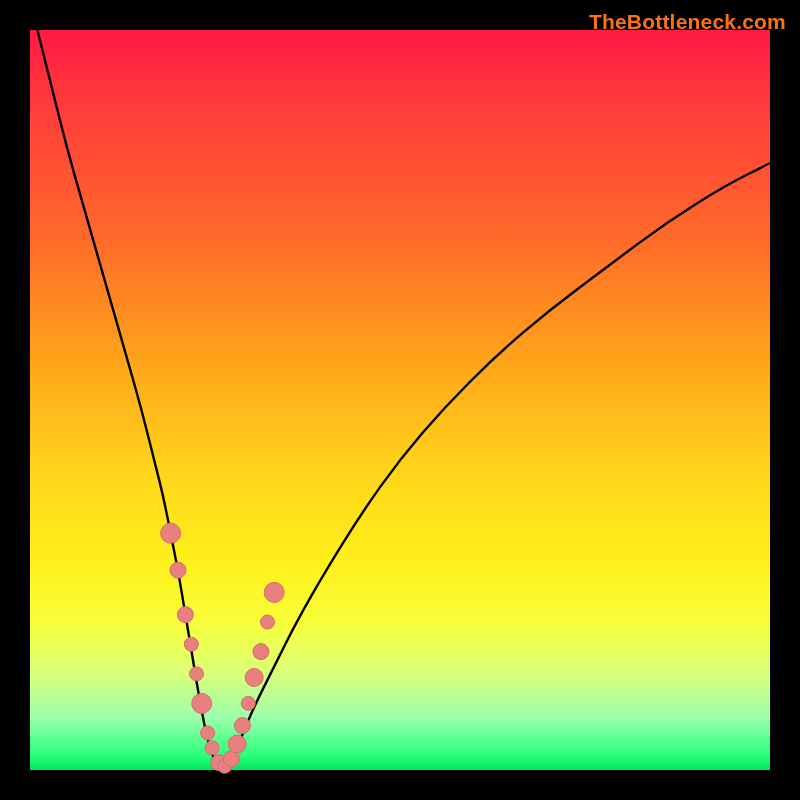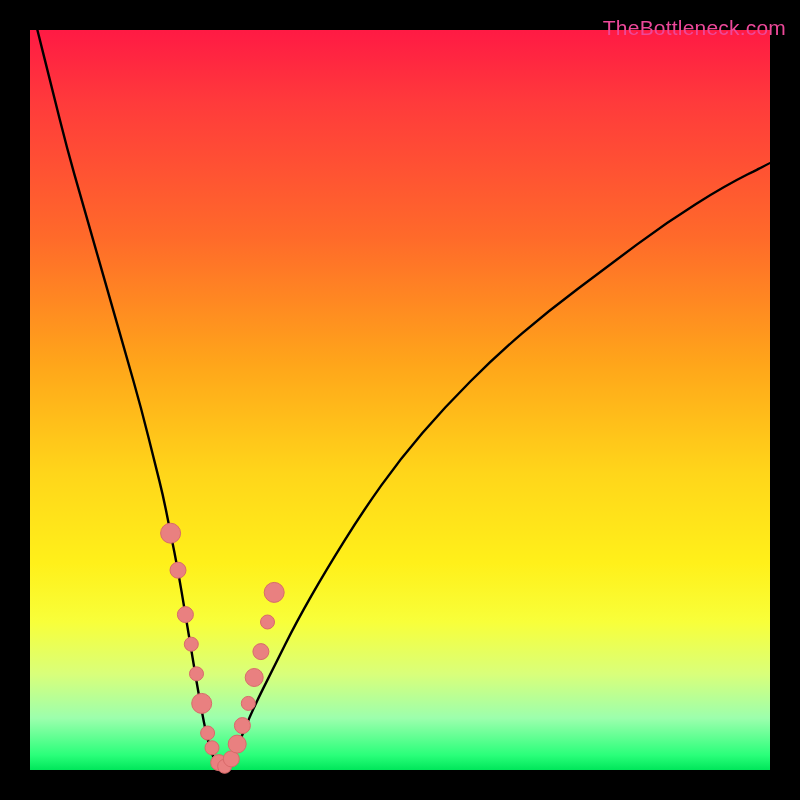--- a/index.html
+++ b/index.html
@@ -32,25 +32,25 @@
       #fff01a 72%,
       #f8ff3a 80%,
       #d9ff7a 87%,
       #9cffad 93%,
       #2aff7a 98%,
       #00e65a 100%
     );
   }
   .watermark {
     position: absolute;
-    top: 16px;
+    top: 10px;
     right: 14px;
-    color: #ec4899;
+    color: #f97316;
     font-size: 21px;
-    font-weight: 400;
+    font-weight: 700;
     letter-spacing: 0.2px;
     user-select: none;
   }
   svg.curve {
     position: absolute;
     inset: 0;
     width: 740px;
     height: 740px;
     overflow: visible;
   }

